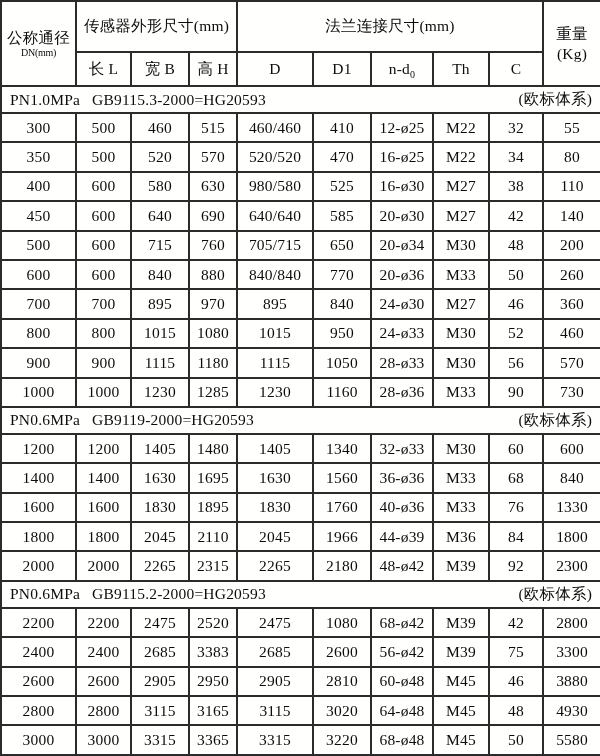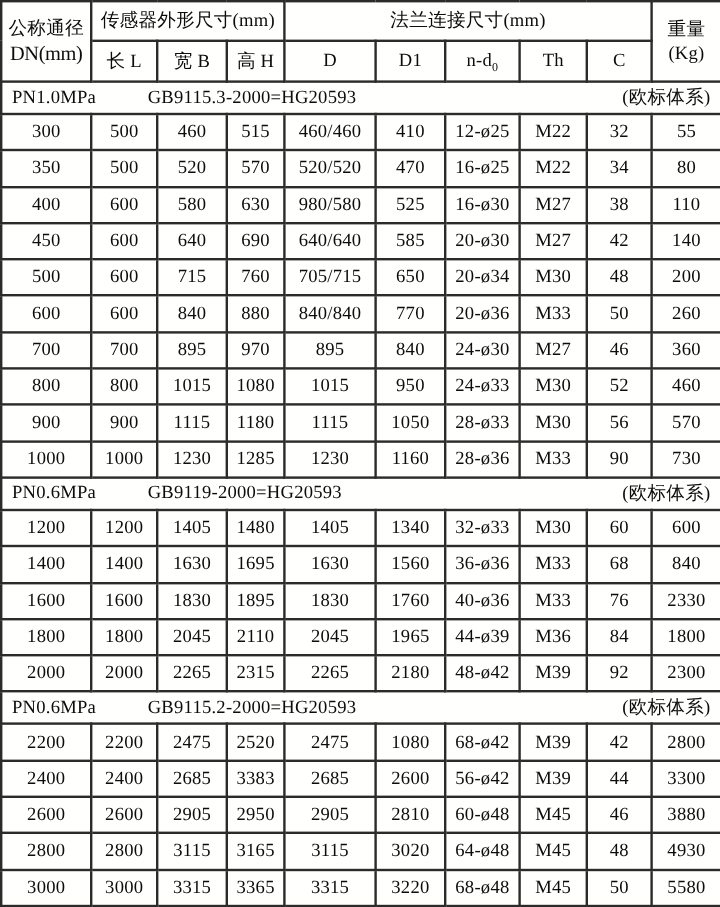--- a/index.html
+++ b/index.html
@@ -10,27 +10,27 @@
     font-family:"Liberation Serif","DejaVu Serif",serif;
     color:#0c0c0c;background:#fffffd;
   }
   td,th{
     border:2px solid #2b2b2b;
     text-align:center;vertical-align:middle;
     font-weight:normal;font-size:15.5px;
     padding:0;overflow:hidden;white-space:nowrap;
     letter-spacing:0.2px;
   }
-  thead tr.hrow1{height:33px;}
+  thead tr.hrow1{height:51px;}
   thead tr.hrow2{height:34px;font-family:Liberation Serif, serif;}
-  .dn-sub{font-size:17px;letter-spacing:-0.3px;}
+  .dn-sub{font-size:10px;letter-spacing:-0.3px;}
   .two-line div{line-height:1.25;}
   sub{font-size:10px;line-height:0;}
   td.section-cell{text-align:left;padding:0 8px;}
-  .section-inner{display:flex;align-items:center;gap:43px;width:100%;}
+  .section-inner{display:flex;align-items:center;gap:12px;width:100%;}
   .section-note{margin-left:auto;}
   tr.section-row{height:27px;}
 </style>
 </head>
 <body>
 
 <div class="page">
   <table>
     <colgroup>
       <col style="width:75px">
@@ -234,29 +234,29 @@
         <tr>
           <td>1600</td>
           <td>1600</td>
           <td>1830</td>
           <td>1895</td>
           <td>1830</td>
           <td>1760</td>
           <td>40-ø36</td>
           <td>M33</td>
           <td>76</td>
-          <td>2330</td>
+          <td>1330</td>
         </tr>
         <tr>
           <td>1800</td>
           <td>1800</td>
           <td>2045</td>
           <td>2110</td>
           <td>2045</td>
-          <td>1965</td>
+          <td>1966</td>
           <td>44-ø39</td>
           <td>M36</td>
           <td>84</td>
           <td>1800</td>
         </tr>
         <tr>
           <td>2000</td>
           <td>2000</td>
           <td>2265</td>
           <td>2315</td>
@@ -290,21 +290,21 @@
         </tr>
         <tr>
           <td>2400</td>
           <td>2400</td>
           <td>2685</td>
           <td>3383</td>
           <td>2685</td>
           <td>2600</td>
           <td>56-ø42</td>
           <td>M39</td>
-          <td>44</td>
+          <td>75</td>
           <td>3300</td>
         </tr>
         <tr>
           <td>2600</td>
           <td>2600</td>
           <td>2905</td>
           <td>2950</td>
           <td>2905</td>
           <td>2810</td>
           <td>60-ø48</td>

